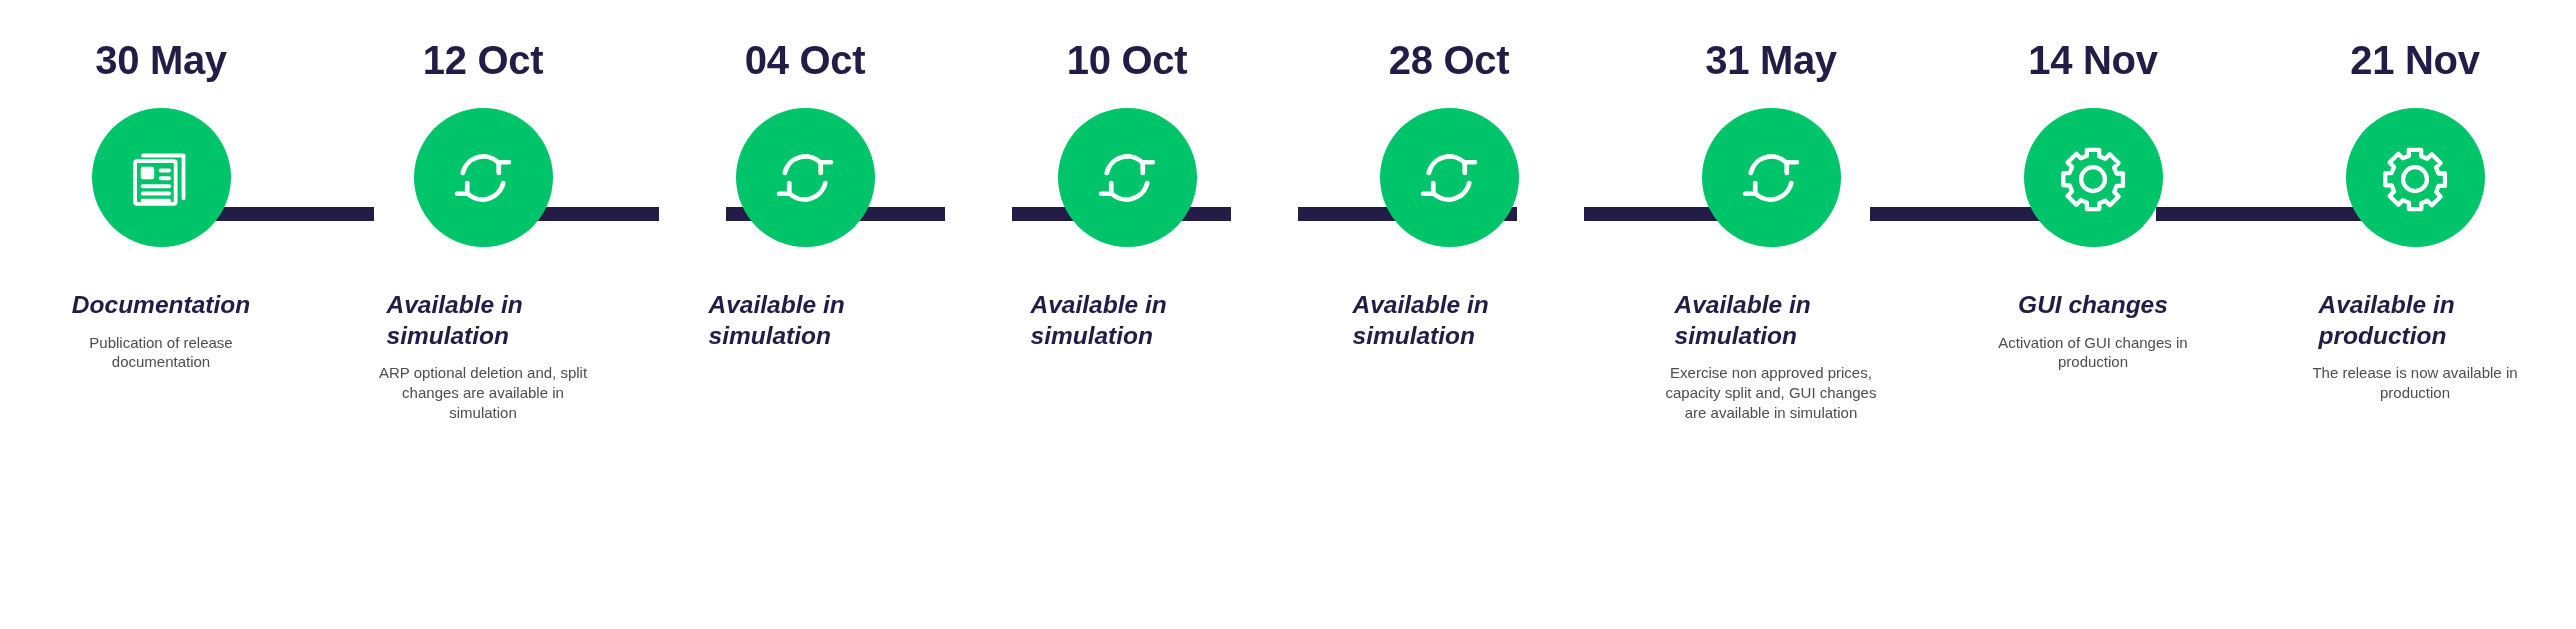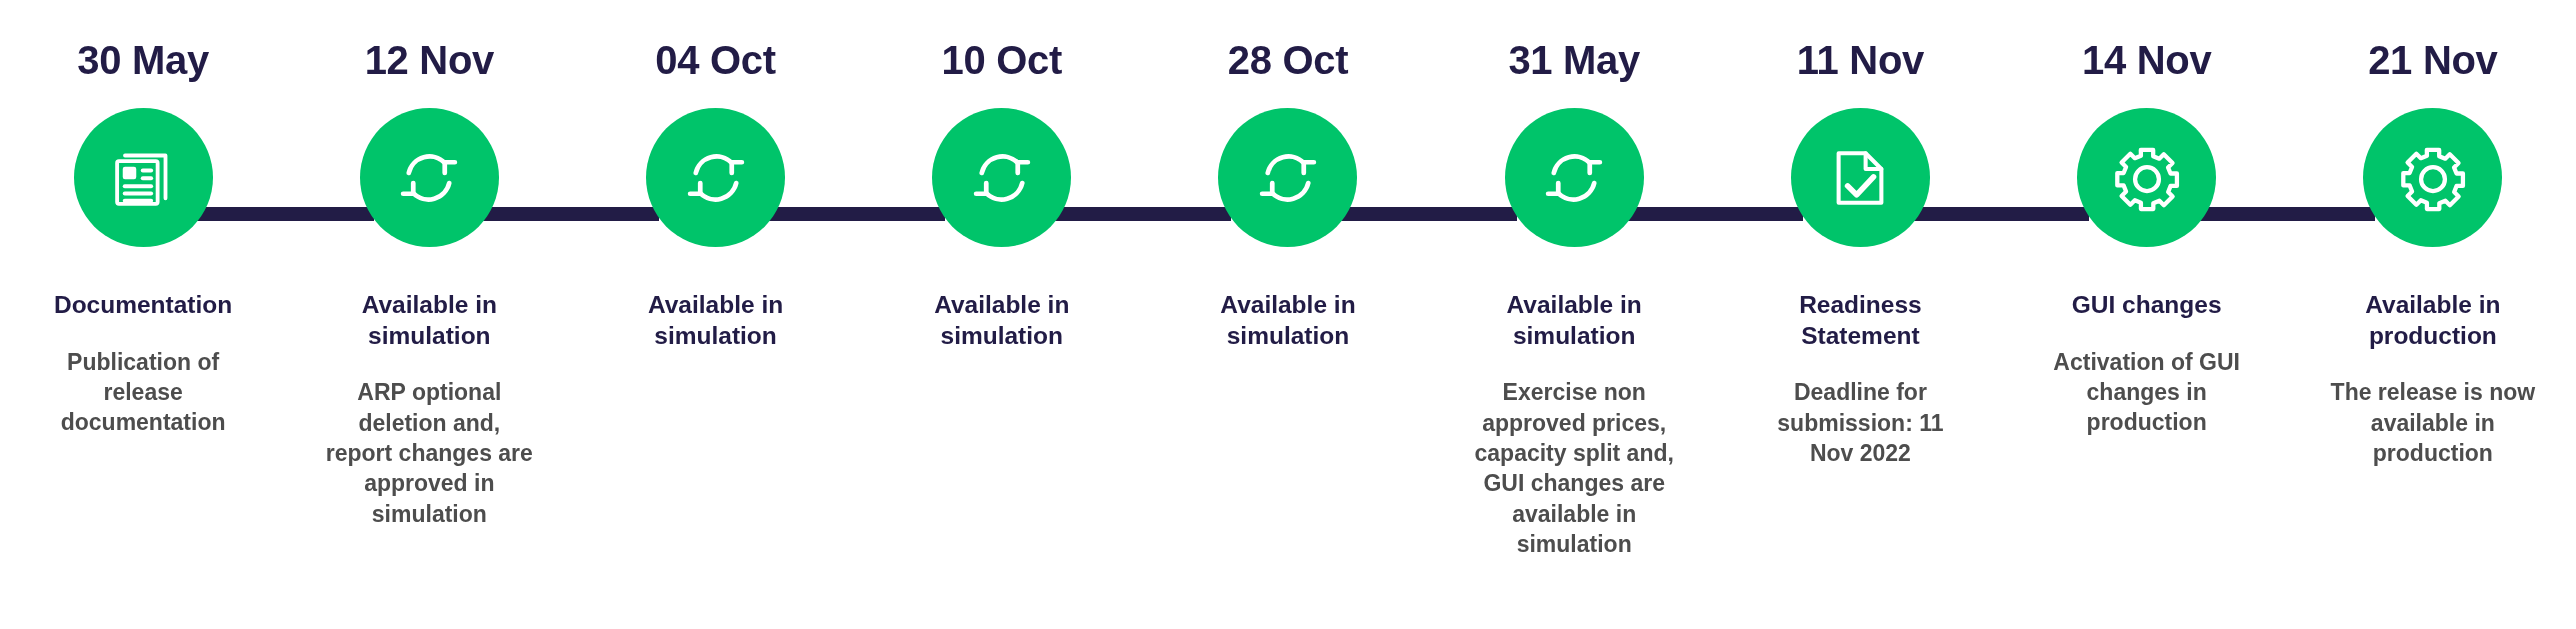--- a/index.html
+++ b/index.html
@@ -80,28 +80,29 @@
     display: block;
   }
 
   
   .heading {
     margin-top: 43px;
     font-size: 24.5px;
     font-weight: bold;
     color: #221c46;
     line-height: 1.25;
-    text-align: center;
+    text-align: left;
     max-width: 193px;
     white-space: pre-line;
+    font-style: italic;
   }
   .desc {
-    margin-top: 26px;
-    font-size: 23px;
-    font-weight: bold;
+    margin-top: 12px;
+    font-size: 15px;
+    font-weight: normal;
     color: #4d4d4d;
     line-height: 1.32;
     text-align: center;
     max-width: 213px;
     white-space: pre-line;
   }
 </style>
 </head>
 <body>
 
@@ -134,33 +135,33 @@
             <rect x="14" y="44" width="27" height="3.6" rx="1.8"></rect>
             <rect x="14" y="50.5" width="27" height="3.6" rx="1.8"></rect>
           </g>
         </svg>
       </div>
       <div class="heading">Documentation</div>
       <div class="desc">Publication of release documentation</div>
     </div>
 
     <div class="col">
-      <div class="date">12 Nov</div>
-      <div class="node">
-        <svg viewBox="0 0 64 64" aria-hidden="true">
-          <g fill="none" stroke="#ffffff" stroke-width="4.2" stroke-linecap="round" stroke-linejoin="round">
-            <path d="M50 36.5A19 19 0 0 1 18 45.5"></path>
-            <path d="M14 27.5A19 19 0 0 1 46 18.5"></path>
-            <polyline points="46,27.5 46,18 55,18"></polyline>
-            <polyline points="18,36.5 18,46 9,46"></polyline>
-          </g>
-        </svg>
-      </div>
-      <div class="heading">Available in simulation</div>
-      <div class="desc">ARP optional deletion and, report changes are approved in simulation</div>
+      <div class="date">12 Oct</div>
+      <div class="node">
+        <svg viewBox="0 0 64 64" aria-hidden="true">
+          <g fill="none" stroke="#ffffff" stroke-width="4.2" stroke-linecap="round" stroke-linejoin="round">
+            <path d="M50 36.5A19 19 0 0 1 18 45.5"></path>
+            <path d="M14 27.5A19 19 0 0 1 46 18.5"></path>
+            <polyline points="46,27.5 46,18 55,18"></polyline>
+            <polyline points="18,36.5 18,46 9,46"></polyline>
+          </g>
+        </svg>
+      </div>
+      <div class="heading">Available in simulation</div>
+      <div class="desc">ARP optional deletion and, split changes are available in simulation</div>
     </div>
 
     <div class="col">
       <div class="date">04 Oct</div>
       <div class="node">
         <svg viewBox="0 0 64 64" aria-hidden="true">
           <g fill="none" stroke="#ffffff" stroke-width="4.2" stroke-linecap="round" stroke-linejoin="round">
             <path d="M50 36.5A19 19 0 0 1 18 45.5"></path>
             <path d="M14 27.5A19 19 0 0 1 46 18.5"></path>
             <polyline points="46,27.5 46,18 55,18"></polyline>
@@ -210,34 +211,20 @@
             <path d="M14 27.5A19 19 0 0 1 46 18.5"></path>
             <polyline points="46,27.5 46,18 55,18"></polyline>
             <polyline points="18,36.5 18,46 9,46"></polyline>
           </g>
         </svg>
       </div>
       <div class="heading">Available in simulation</div>
       <div class="desc">Exercise non approved prices, capacity split and, GUI changes are available in simulation</div>
     </div>
 
-    <div class="col">
-      <div class="date">11 Nov</div>
-      <div class="node">
-        <svg viewBox="0 0 64 64" aria-hidden="true">
-          <g fill="none" stroke="#ffffff" stroke-width="3.6" stroke-linejoin="round" stroke-linecap="round">
-            <path d="M13 10h24l14 14v30H13z"></path>
-            <polyline points="37,10 37,24 51,24"></polyline>
-            <polyline points="21,39 29,47 44,31" stroke-width="5"></polyline>
-          </g>
-        </svg>
-      </div>
-      <div class="heading">Readiness Statement</div>
-      <div class="desc">Deadline for submission: 11 Nov 2022</div>
-    </div>
 
     <div class="col">
       <div class="date">14 Nov</div>
       <div class="node">
         <svg viewBox="0 0 64 64" aria-hidden="true">
           <g fill="none" stroke="#ffffff" stroke-width="3.8" stroke-linejoin="round" stroke-linecap="round">
             <path d="M26.5 7h11v5.6l5.4 2.2 4-4 7.8 7.8-4 4 2.2 5.4H58.6v11H53l-2.2 5.4 4 4-7.8 7.8-4-4-5.4 2.2V59.6h-11V54l-5.4-2.2-4 4-7.8-7.8 4-4L11.2 38.6H5.6v-11h5.6l2.2-5.4-4-4 7.8-7.8 4 4 5.4-2.2z"></path>
             <circle cx="32" cy="33" r="10.6"></circle>
           </g>
         </svg>

